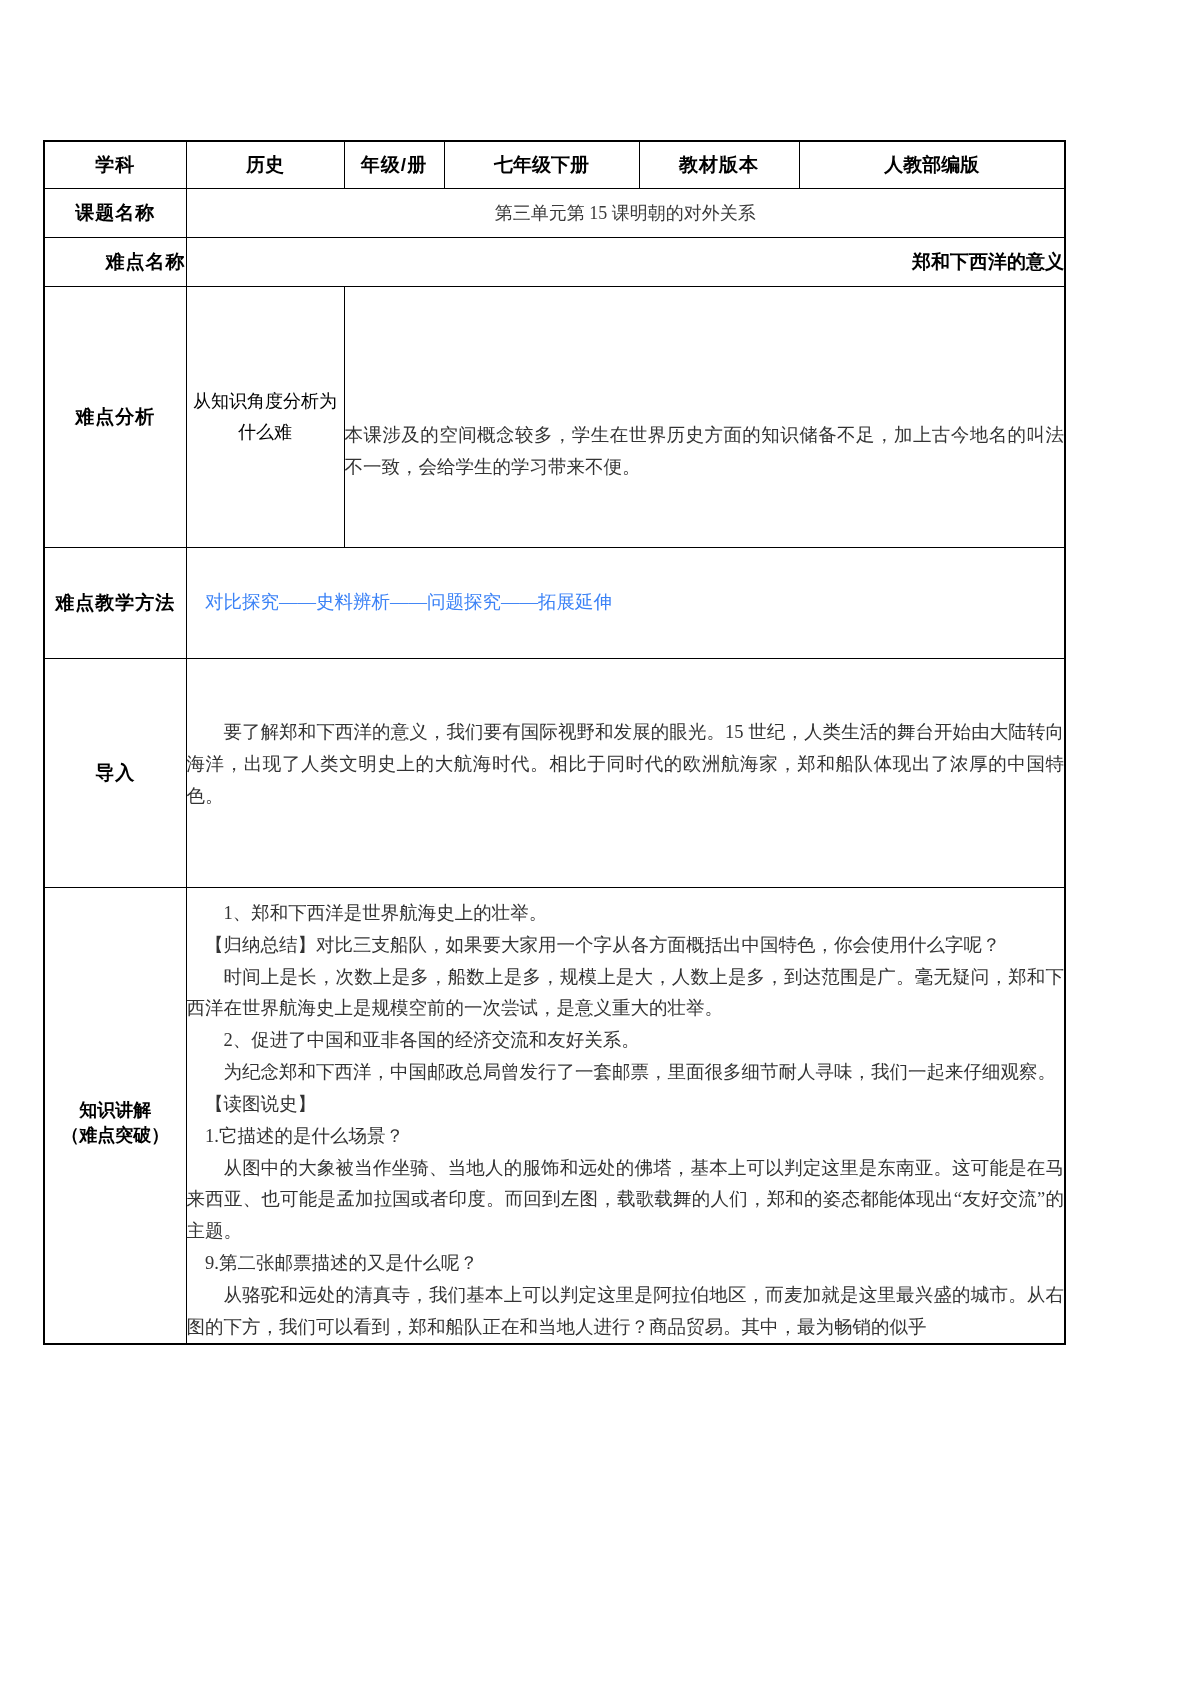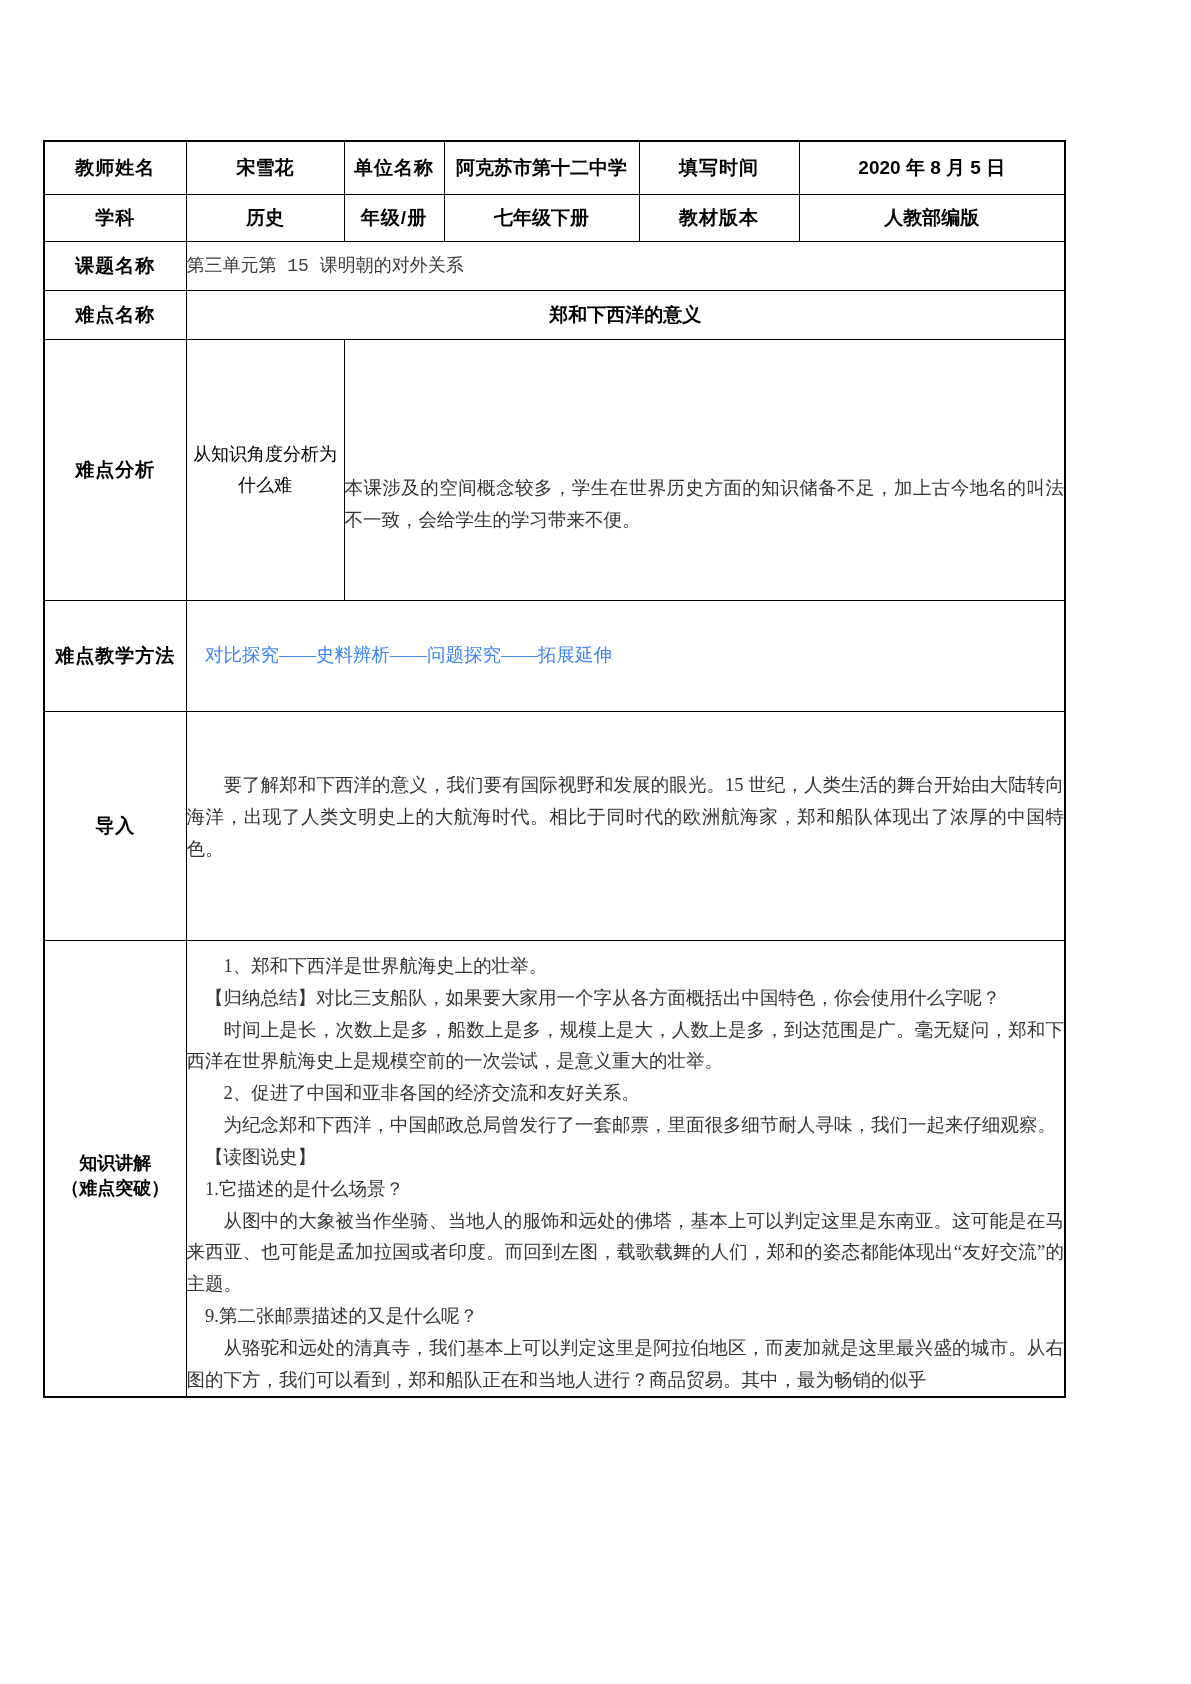--- a/index.html
+++ b/index.html
@@ -61,24 +61,25 @@
   }
   .val {
     text-align: center;
     font-size: 19px;
     font-weight: bold;
     line-height: 1.35;
     padding: 9px 4px;
     font-family: "Liberation Sans", "DejaVu Sans", sans-serif;
   }
   .val-norm {
+    text-align: center;
     font-size: 18px;
     line-height: 1.5;
     padding: 12px 6px;
-    font-family: Liberation Mono, monospace;
+    font-family: Liberation Serif, serif;
     color: #3a3a3a;
   }
   .val-bold-center {
     text-align: center;
     font-size: 19px;
     font-weight: bold;
     line-height: 1.5;
     padding: 12px 6px;
     font-family: "Liberation Sans", "DejaVu Sans", sans-serif;
     border-radius: 8px;
@@ -115,21 +116,21 @@
     line-height: 1.7;
     font-family: Liberation Serif, serif;
     color: #3b82f6;
     padding: 10px 14px;
     text-indent: 1em;
   }
 
   .h-row-1 td { height: 52px; }
   .h-row-2 td { height: 46px; }
   .h-row-3 td { height: 48px; }
-  .h-row-4 td { height: 48px; }
+  .h-row-4 td { height: 48px; text-align: right; }
   .h-analysis td { height: 190px; }
   .h-method td { height: 110px; }
   .h-link td { height: 50px; }
   .h-intro td { height: 212px; }
 
   .vcenter { vertical-align: middle; }
   .vtop { vertical-align: top; }
 </style>
 </head>
 <body>
@@ -140,28 +141,20 @@
     <colgroup>
       <col style="width:142px">
       <col style="width:158px">
       <col style="width:100px">
       <col style="width:195px">
       <col style="width:160px">
       <col style="width:266px">
     </colgroup>
     <tbody>
 
-      <tr class="h-row-1">
-        <td class="lbl">教师姓名</td>
-        <td class="val">宋雪花</td>
-        <td class="lbl">单位名称</td>
-        <td class="val">阿克苏市第十二中学</td>
-        <td class="lbl">填写时间</td>
-        <td class="val">2020 年 8 月 5 日</td>
-      </tr>
 
       <tr class="h-row-2">
         <td class="lbl">学科</td>
         <td class="val">历史</td>
         <td class="lbl">年级/册</td>
         <td class="val">七年级下册</td>
         <td class="lbl">教材版本</td>
         <td class="val">人教部编版</td>
       </tr>
 

